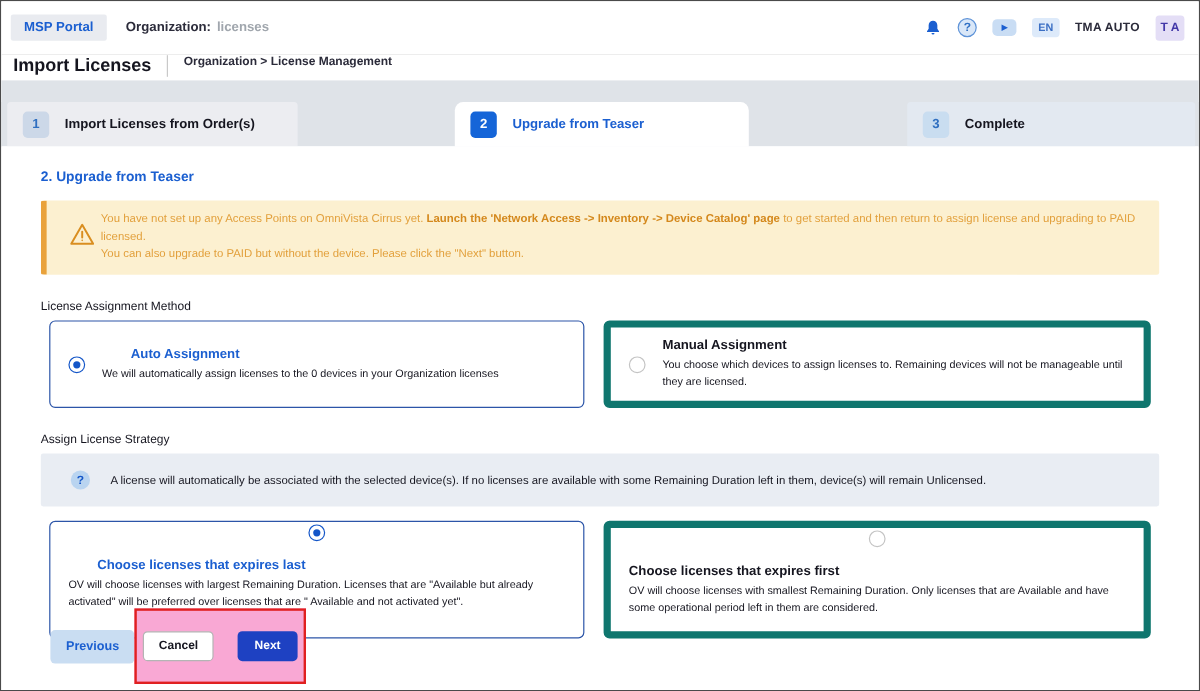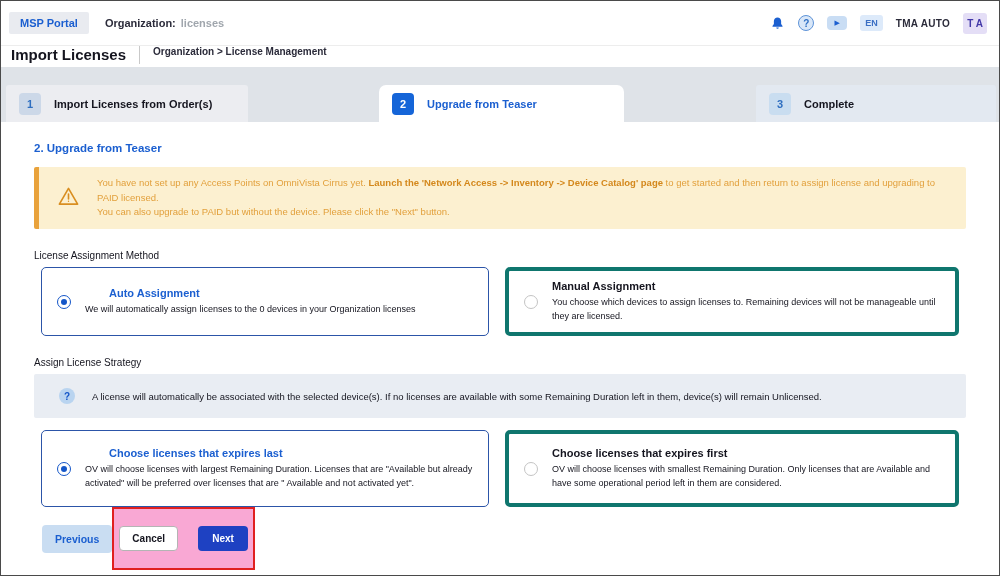--- a/index.html
+++ b/index.html
@@ -65,34 +65,34 @@
   .step-badge.b1 { background:#ccd8e8; color:#2f6fc0; }
   .step-badge.b2 { background:#1565d8; color:#fff; }
   .step-badge.b3 { background:#c9ddf0; color:#2f6fc0; }
 
   
   .content { position:absolute; top:121px; left:0; right:0; bottom:0; background:#fff; }
   .section-title { margin:20px 0 0 33px; font-size:11.5px; font-weight:bold; color:#1b5fd0; }
 
   .warning-box {
     margin:13px 33px 0 33px; background:#fcf0d0; border-left:5px solid #e9a23b;
-    border-radius:2px; display:flex; align-items:center; gap:17px; padding:9px 16px 9px 18px;
+    border-radius:2px; display:flex; align-items:center; gap:4px; padding:9px 16px 9px 18px;
   }
   .warning-text { font-size:9.5px; color:#e2a03c; line-height:1.55; }
   .warning-link { font-weight:bold; color:#d4881c; cursor:pointer; }
 
   .field-label { margin:21px 0 6px 33px; font-size:10px; color:#15151f; }
 
   .card-row { display:flex; gap:16px; margin:0 40px; }
   .option-card {
     flex:1; display:flex; align-items:center; gap:14px; padding:9px 15px;
     border-radius:5px; background:#fff; cursor:pointer;
   }
   .option-card.selected { border:1.5px solid #2c55a8; }
-  .option-card.plain { border:4px solid #0f766e; }
+  .option-card.plain { border:6px solid #0f766e; }
   .radio { width:14px; height:14px; border-radius:50%; flex:0 0 auto; position:relative; background:#fff; }
   .radio.on { border:1.5px solid #1456c8; }
   .radio.on::after {
     content:""; position:absolute; left:50%; top:50%; width:6px; height:6px;
     margin:-3px 0 0 -3px; border-radius:50%; background:#1456c8;
   }
   .radio.off { border:1.5px solid #c4c4c4; }
   .card-title { font-size:11px; font-weight:bold; margin-bottom:4px; }
   .card-title.blue { color:#1b5fd0;margin-left:24px; }
   .card-title.dark { color:#15151f; }
@@ -102,21 +102,21 @@
     margin:0 33px; background:#e9edf3; border-radius:2px; display:flex;
     align-items:center; gap:17px; padding:14px 18px 14px 25px;
   }
   .q-circle {
     width:16px; height:16px; border-radius:50%; background:#b9d4f0; color:#1456c8;
     font-size:10px; font-weight:bold; display:flex; align-items:center; justify-content:center;
     flex:0 0 auto;
   }
   .info-text { font-size:9.5px; color:#15151f; line-height:1.4; }
   .strategy-row { margin-top:12px; }
-  .strategy-row .option-card { padding:13px 15px 13px 15px; }
+  .strategy-row .option-card { padding:2px 15px 13px 15px;flex-direction:column; }
 
   
   .footer {
     position:absolute; left:25px; right:16px; bottom:5px;
     display:flex; justify-content:flex-start; align-items:center;margin-left:16px;
   }
   .btn { border:none; border-radius:4px; font-family:inherit; font-weight:bold; cursor:pointer; }
   .btn-previous { background:#c9ddf2; color:#1b5fd0; font-size:10.5px; padding:8px 13px; }
   .highlight-group {
     border:2px solid #e02020; background:#f9a8d4; display:flex; gap:20px;

